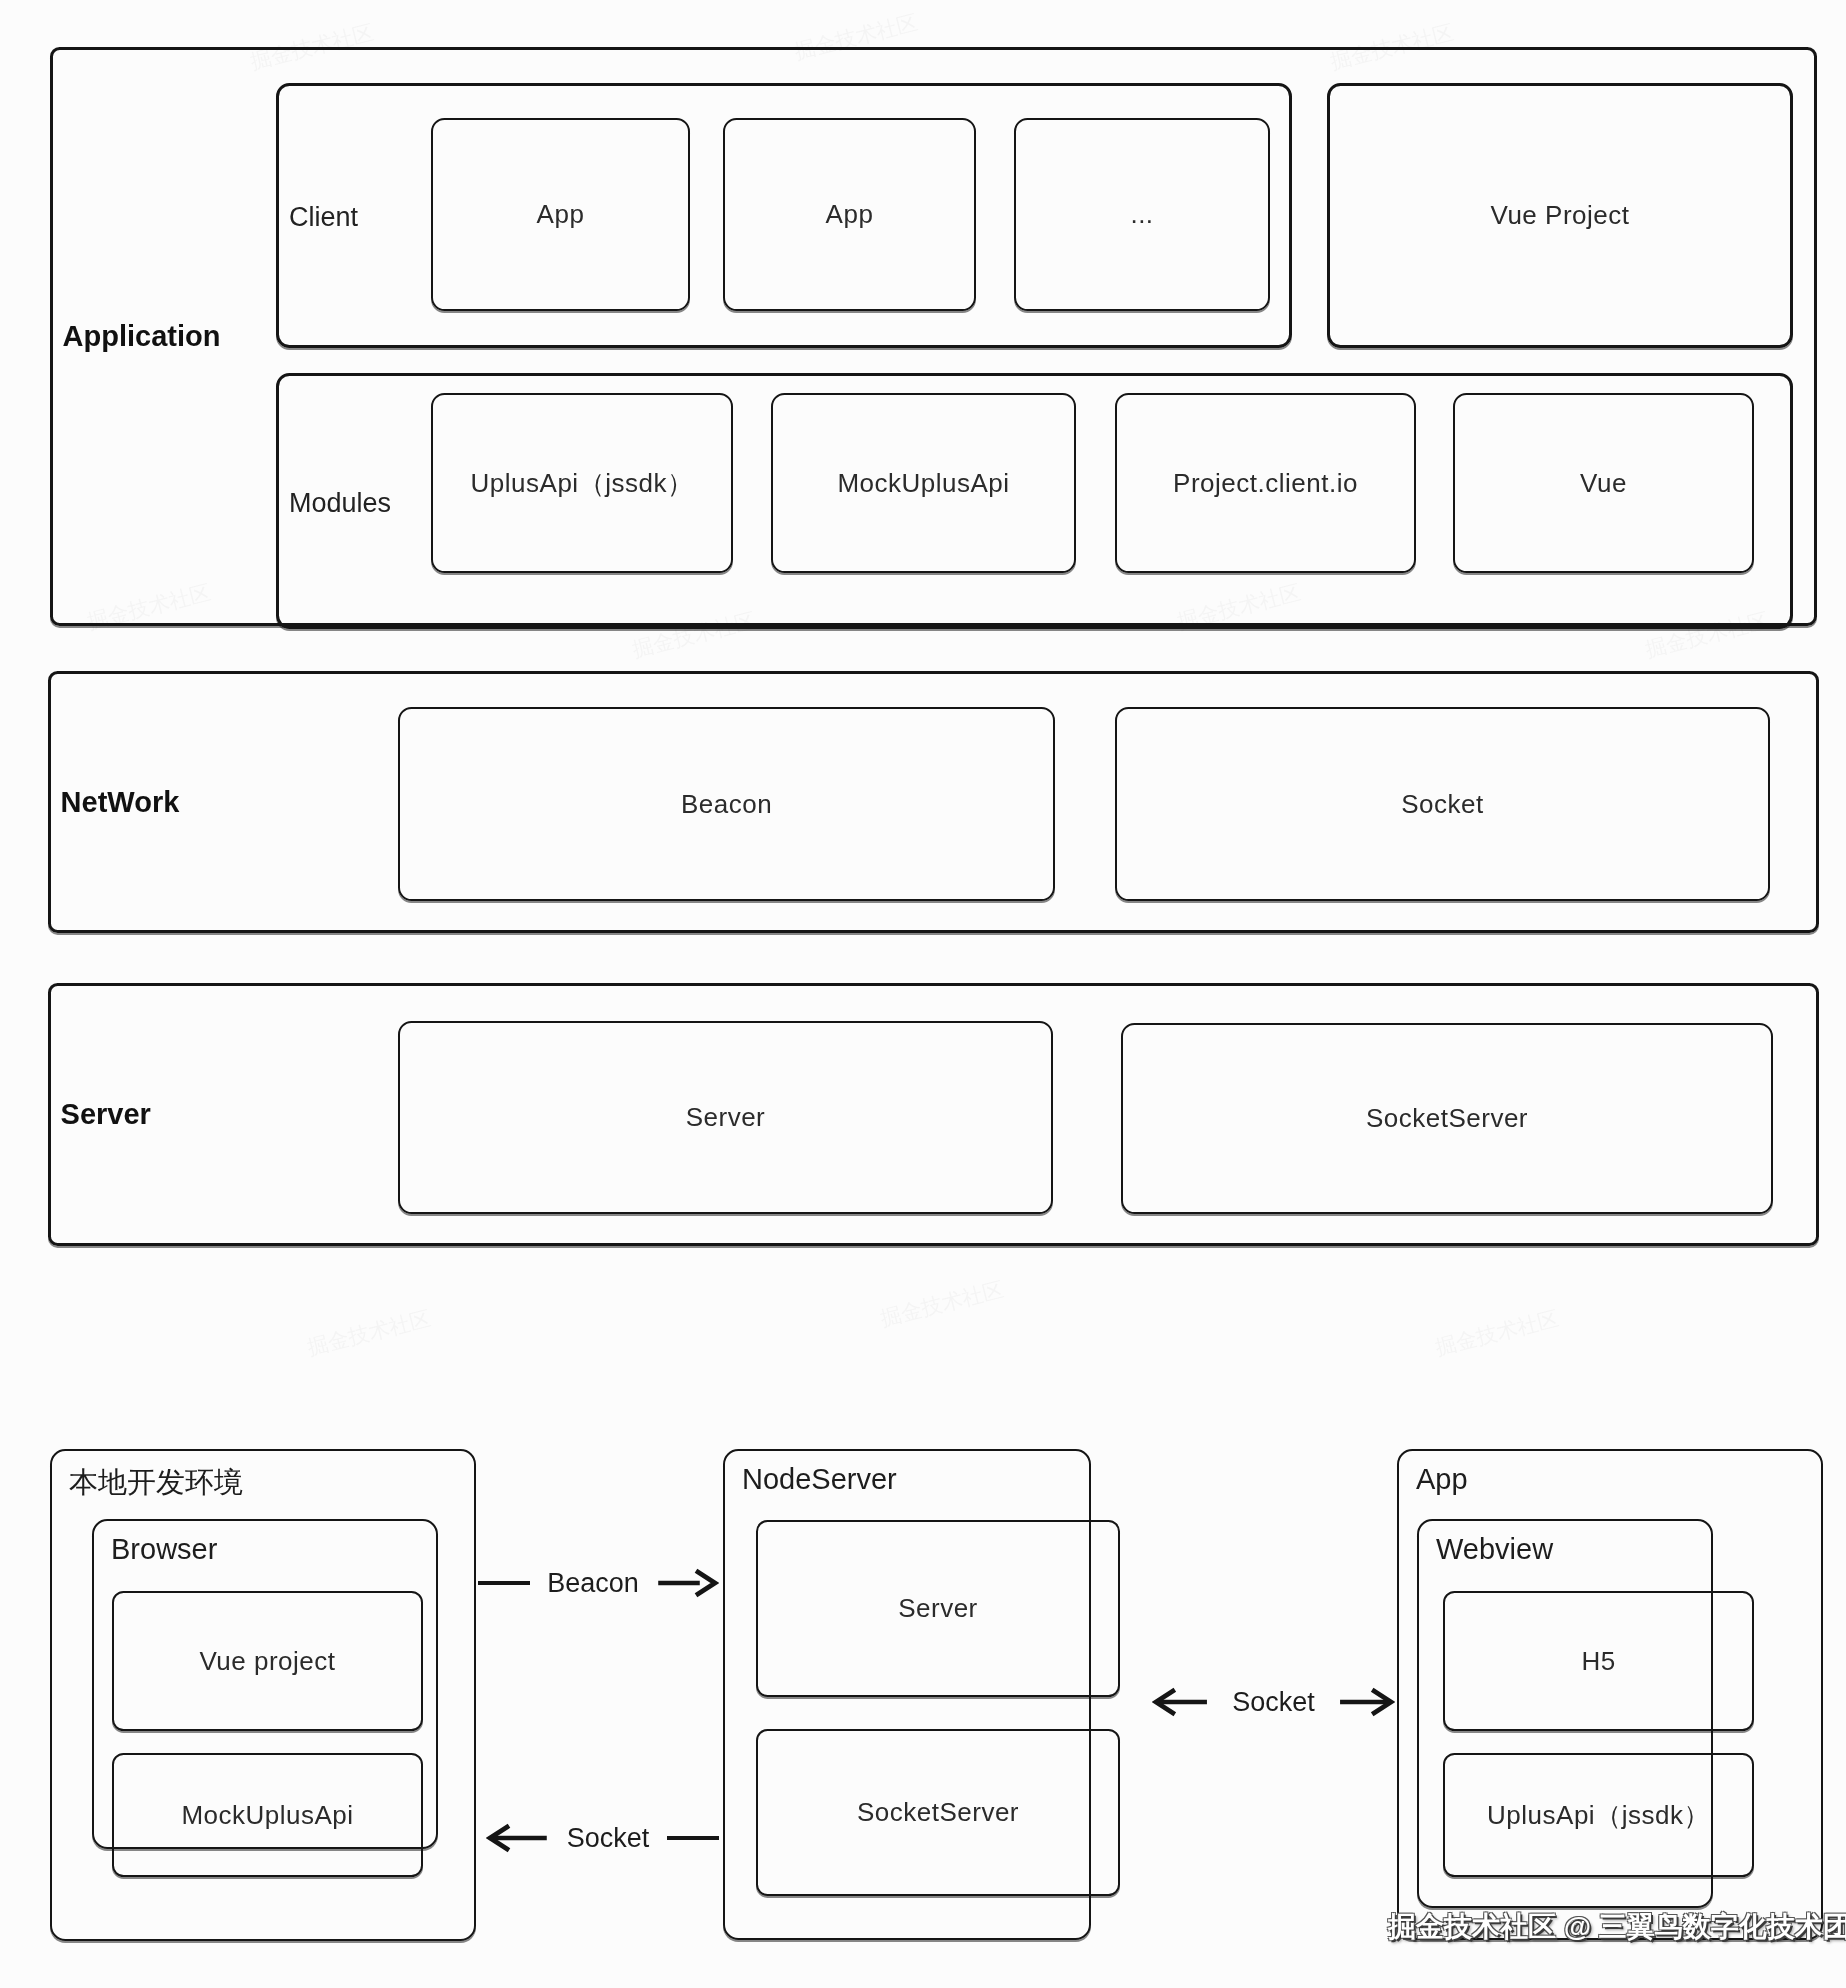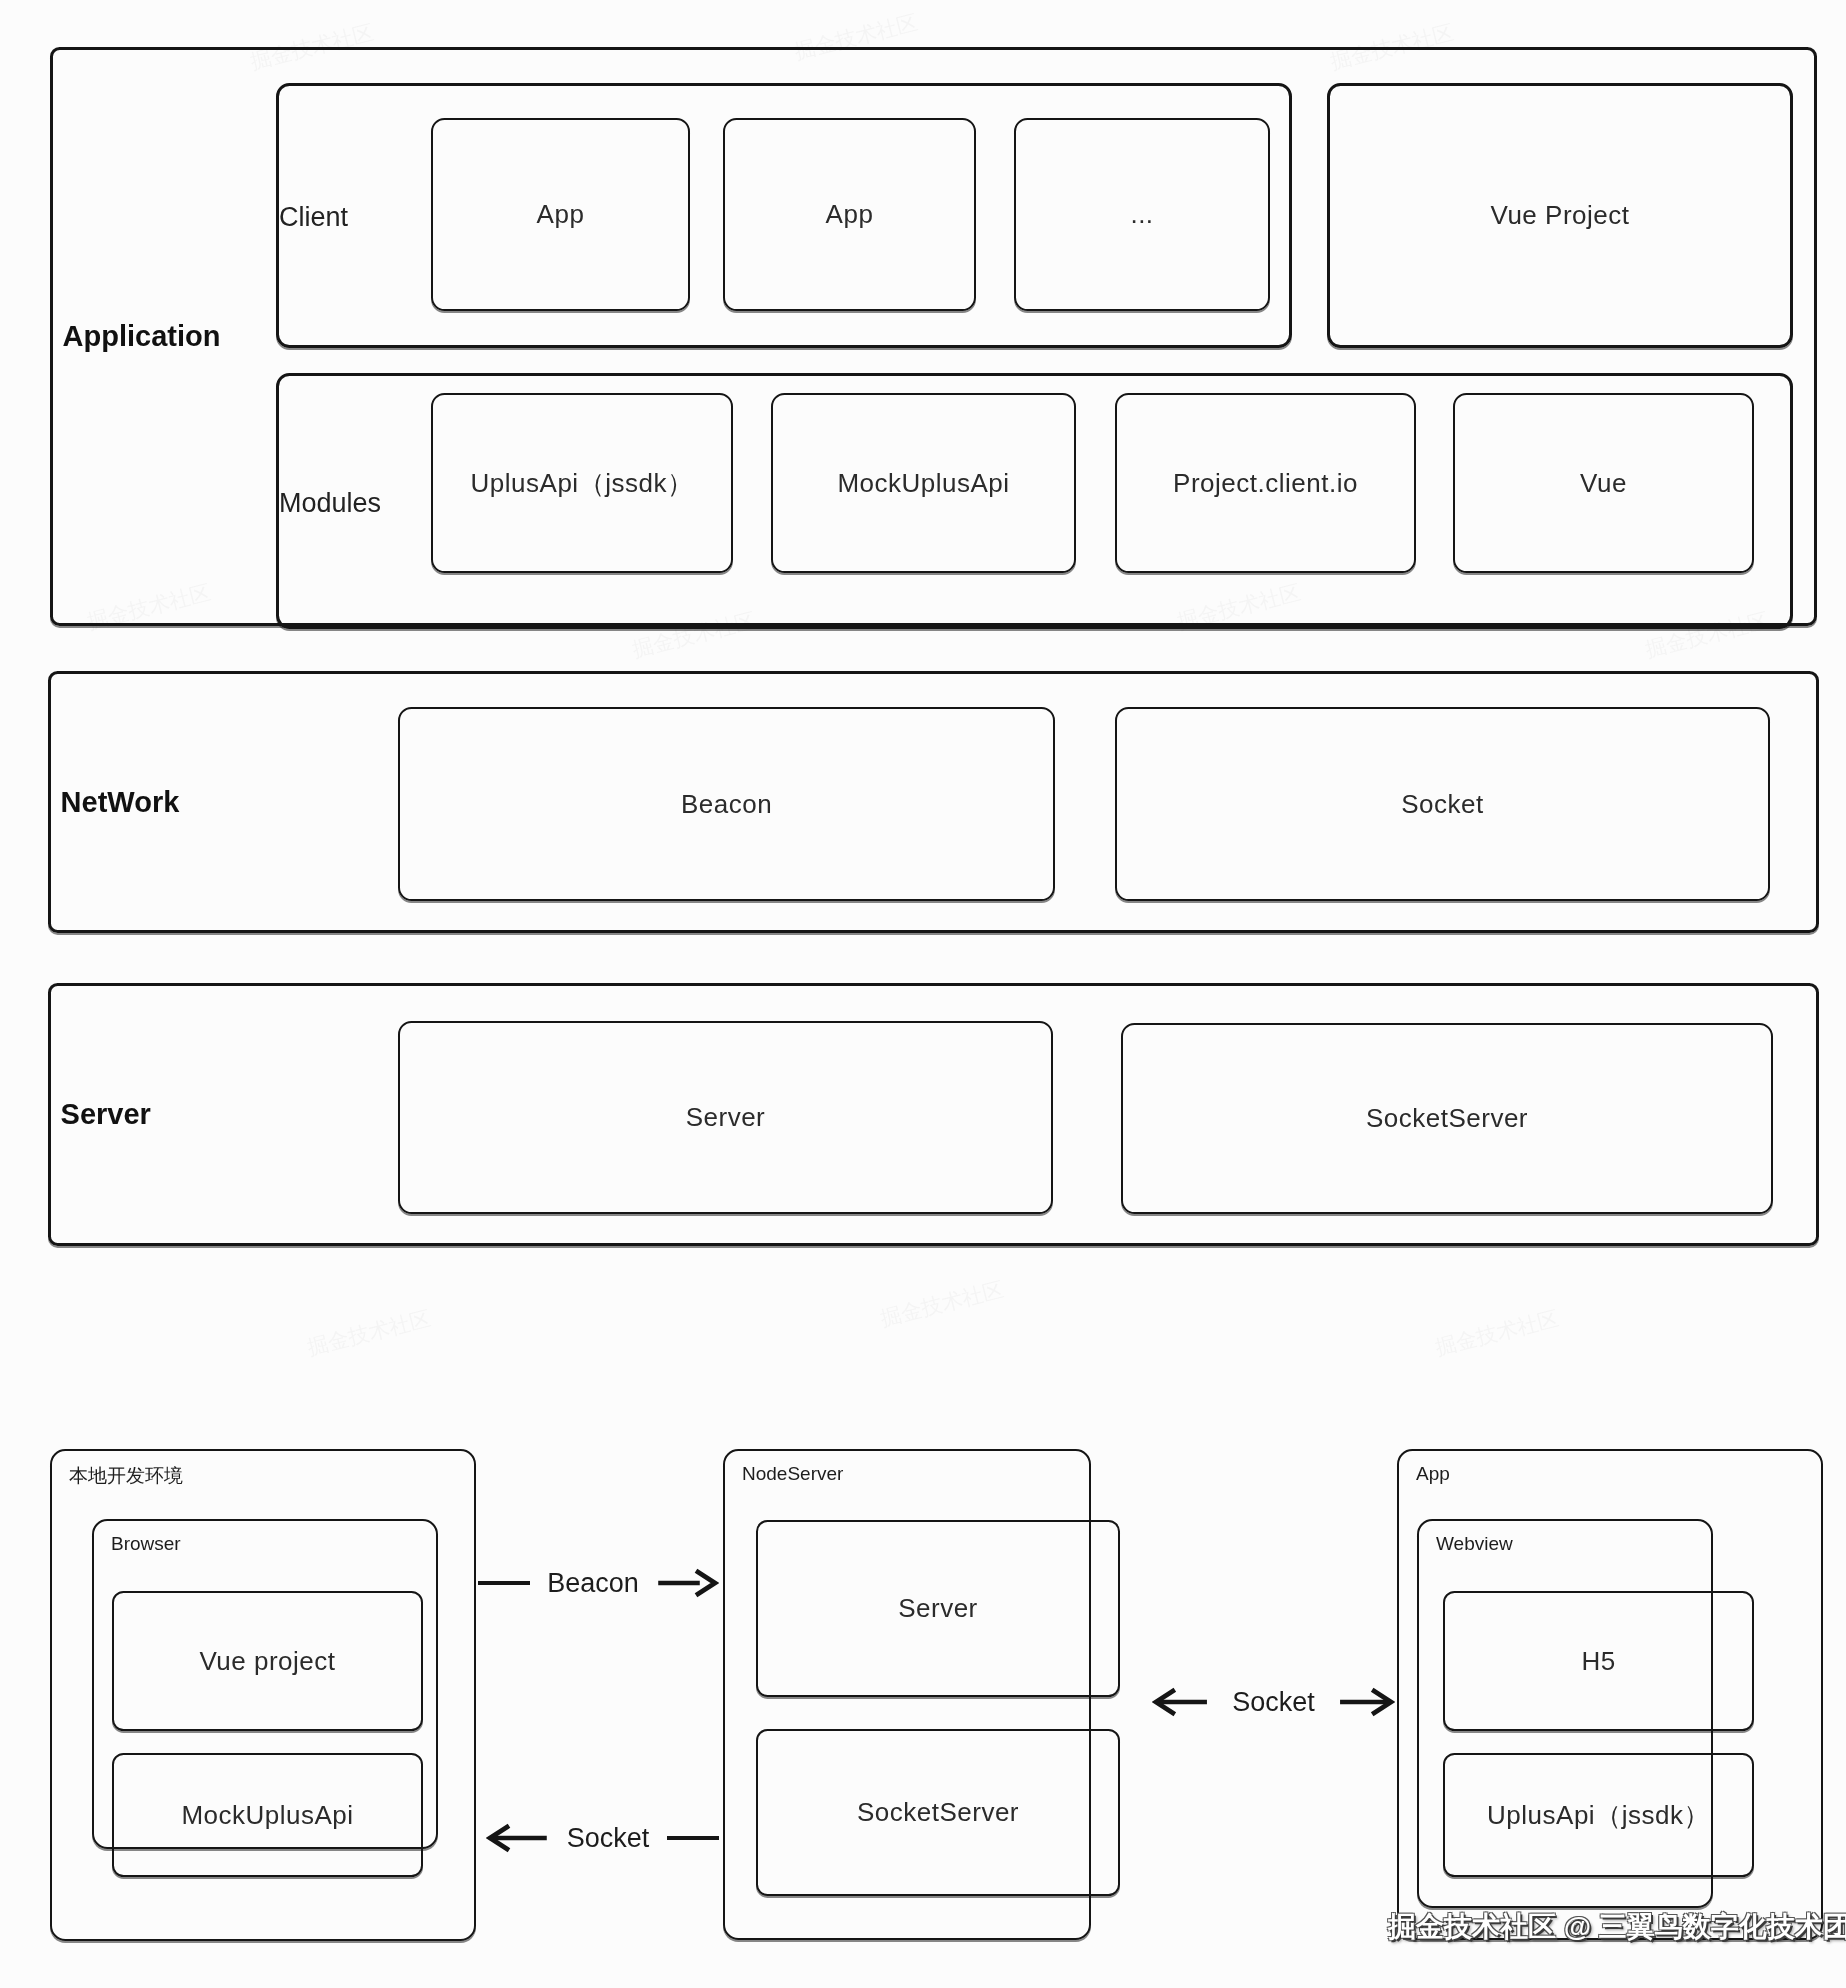--- a/index.html
+++ b/index.html
@@ -25,32 +25,32 @@
     border-radius:9.6px;
   }
   .mid{border-width:3.8px;}
   .center{display:flex;align-items:center;justify-content:center;}
   .box-label{
     font-size:26px;color:#2b2b2b;white-space:nowrap;letter-spacing:0.5px;
   }
   .side-label{
     position:absolute;left:0;top:4px;bottom:0;
     display:flex;align-items:center;
-    padding-left:0;
+    padding-left:10px;
     font-size:27px;color:#222;white-space:nowrap;
   }
   .section-label{
     position:absolute;left:0;top:0;bottom:0;
     display:flex;align-items:center;
     padding-left:9.6px;
     font-size:29px;font-weight:bold;color:#111;white-space:nowrap;
   }
   .corner-title{
     position:absolute;left:17px;top:11.5px;
-    font-size:19px;color:#1d1d1d;white-space:nowrap;
+    font-size:29px;color:#1d1d1d;white-space:nowrap;
   }
   
   .arrow{
     position:absolute;display:flex;align-items:center;justify-content:space-between;
   }
   .arrow-label{font-size:27px;color:#1c1c1c;white-space:nowrap;}
   .aseg{height:4.8px;background:#151515;}
   
   .bgwm{
     position:absolute;

